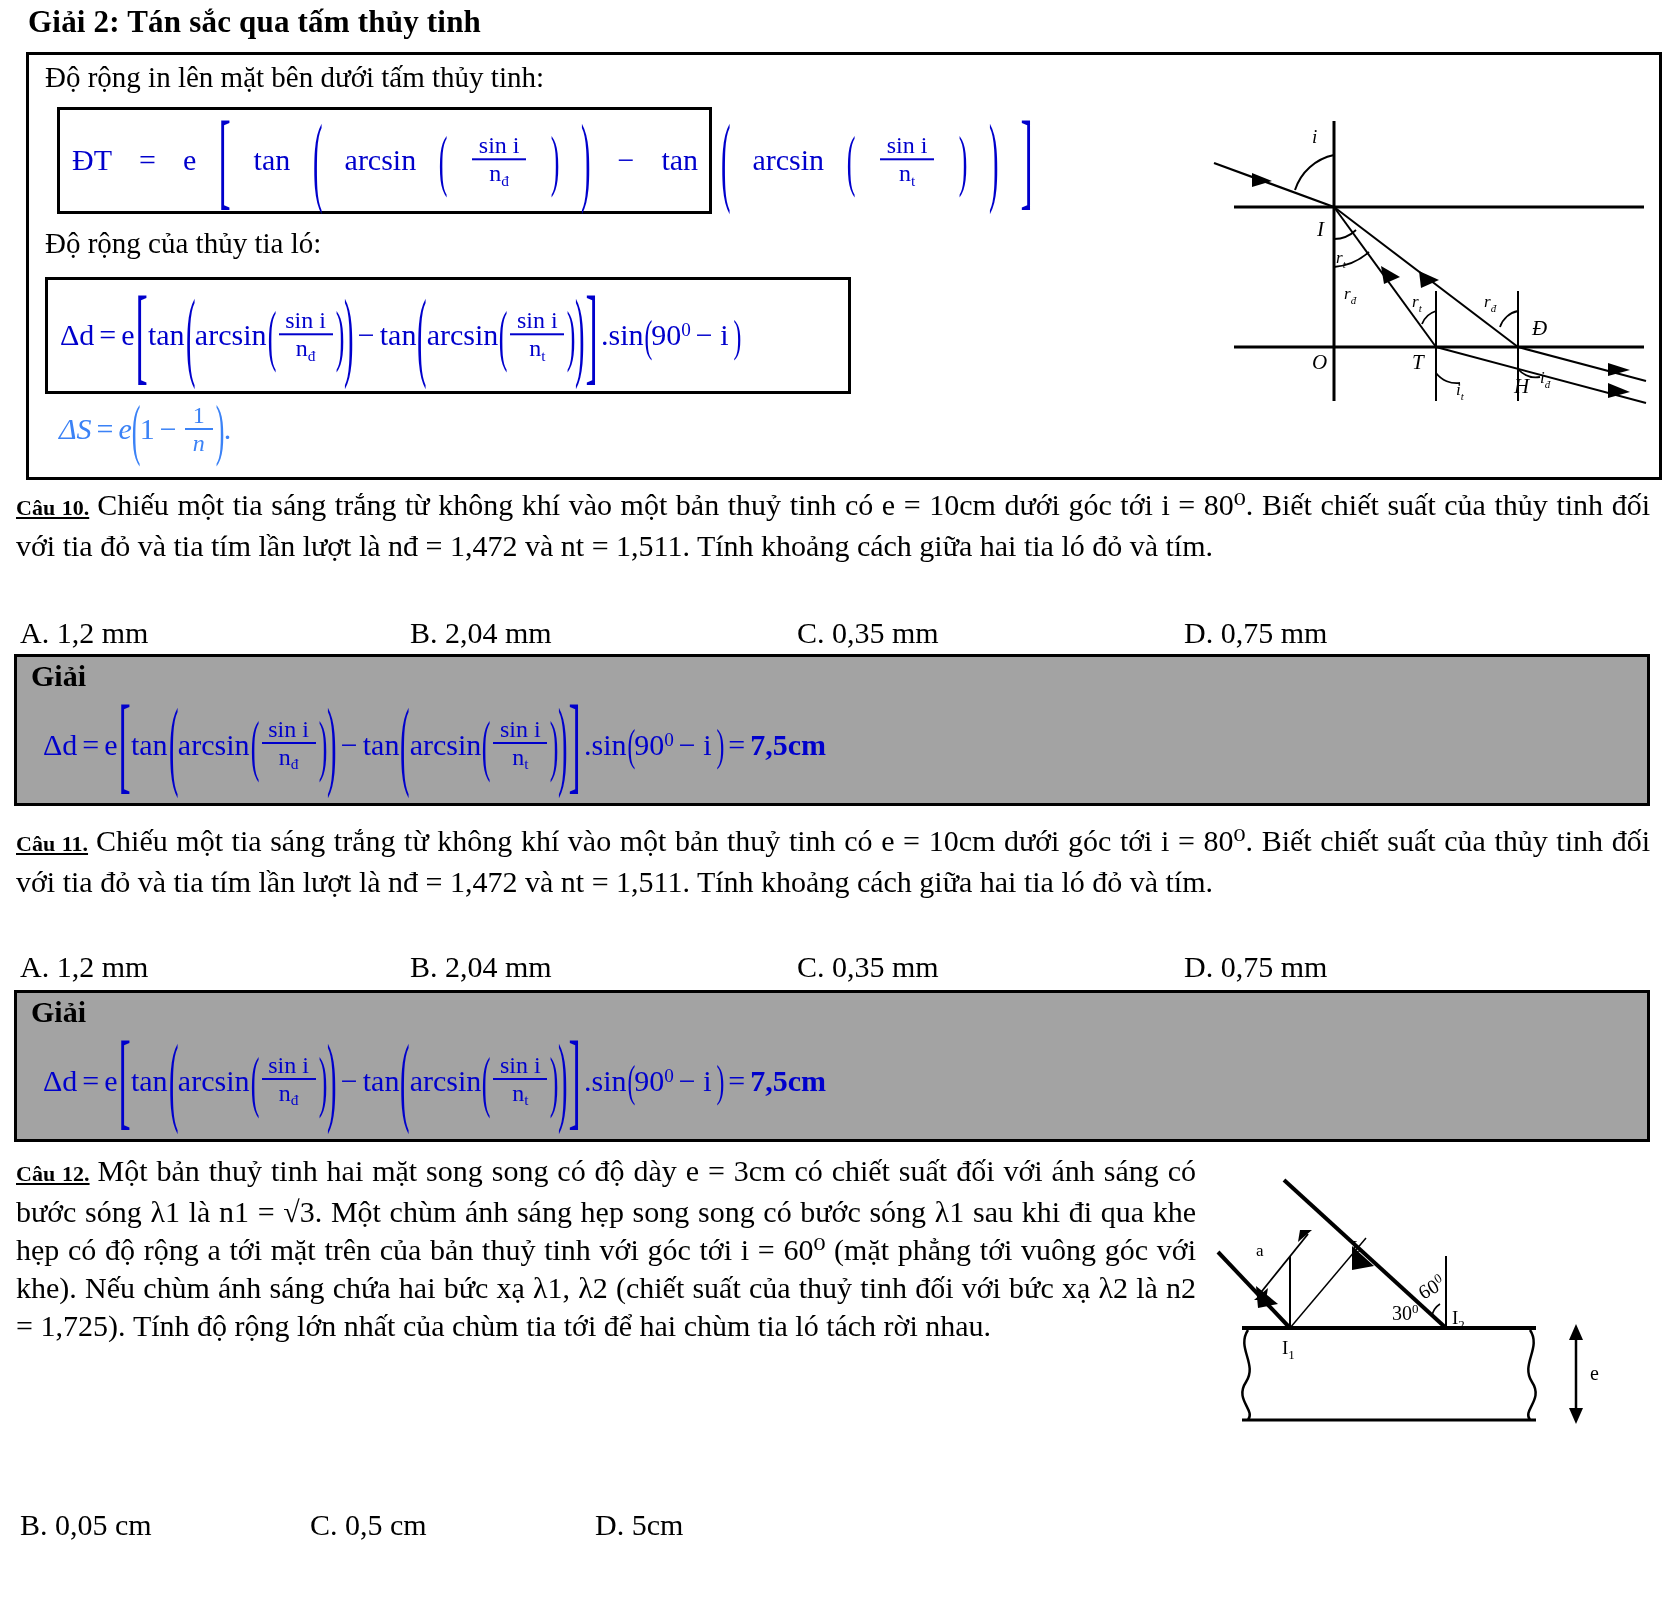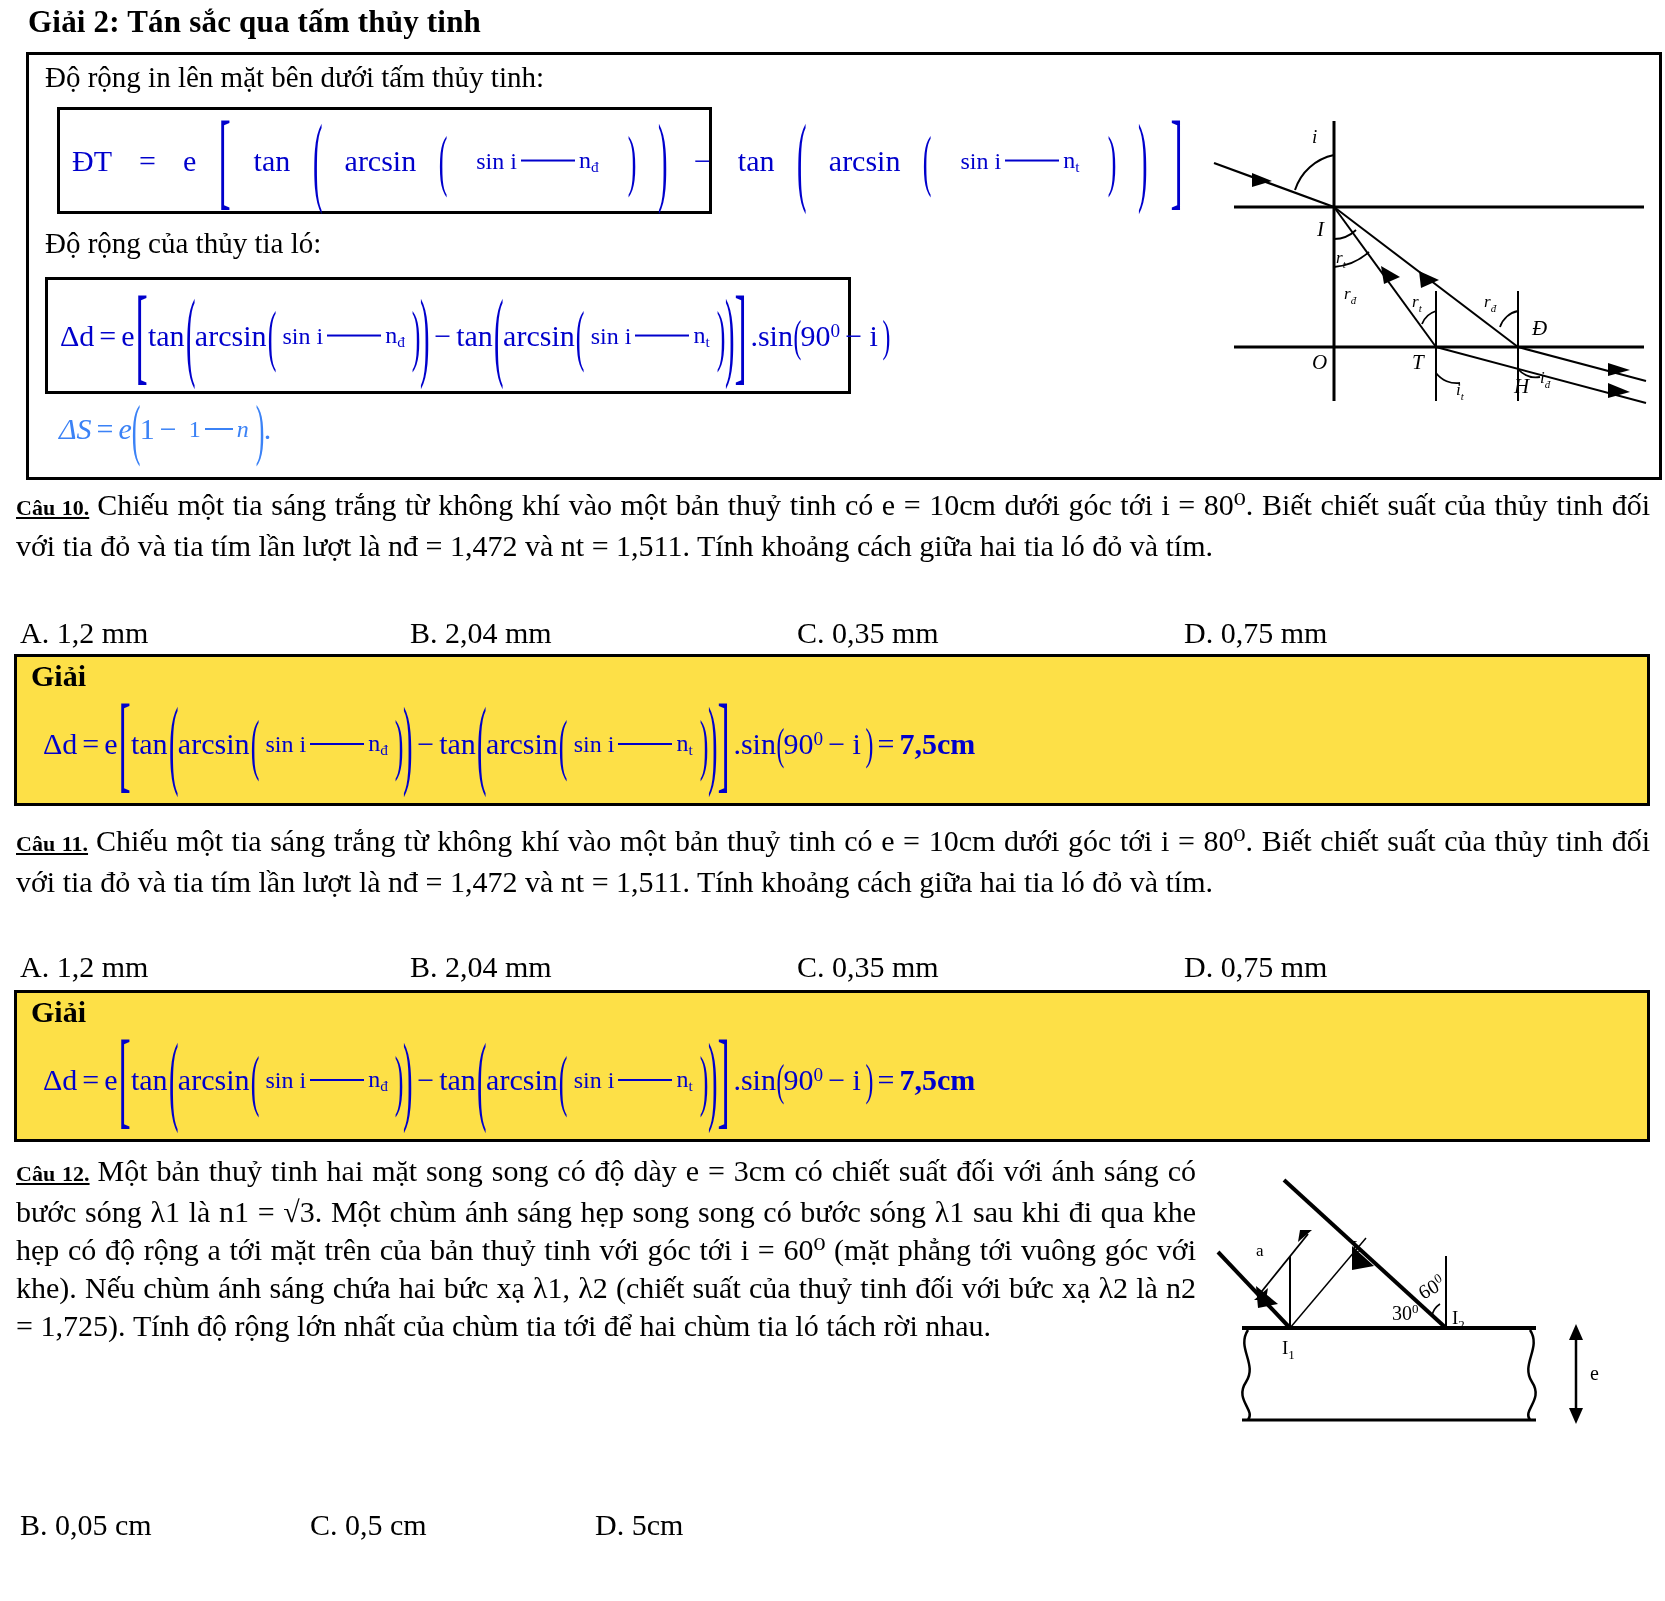--- a/index.html
+++ b/index.html
@@ -84,35 +84,35 @@
     transform-origin: center center;
   }
   .par-xl { font-size: 46px; transform: scaleX(0.62) scaleY(2.15); margin: 0 -3px; }
   .par-l  { font-size: 42px; transform: scaleX(0.62) scaleY(1.62); margin: 0 -3px; }
   .par-m  { font-size: 38px; transform: scaleX(0.62) scaleY(1.18); margin: 0 -3px; }
   .brk-xl { font-size: 46px; transform: scaleX(0.8) scaleY(2.35); margin: 0 -1px; }
 
   
   .frac {
     display: inline-flex;
-    flex-direction: row;
+    flex-direction: column;
     align-items: center;
     vertical-align: middle;
     margin: 0 3px;
     line-height: 1.02;
   }
   .frac .num { font-size: 24px; padding: 0 4px; }
   .frac .bar {
     width: 100%;
     min-width: 54px;
     height: 2px;
     background: currentColor;
     margin: 1px 0;
   }
-  .frac .den { font-size: 24px; padding: 14px 4px; }
+  .frac .den { font-size: 24px; padding: 0 4px; }
   sub.s { font-size: 0.64em; vertical-align: -0.28em; }
   sup.s { font-size: 0.64em; vertical-align: 0.48em; }
 
   
   .diagram-top {
     position: absolute;
     left: 1155px;
     top: 56px;
     width: 480px;
     height: 300px;
@@ -146,21 +146,21 @@
   }
   .opt { white-space: nowrap; }
 
   
   .giai-box {
     position: absolute;
     left: 14px;
     width: 1636px;
     border: 3px solid #000;
     box-sizing: border-box;
-    background: #fde047;
+    background: #a3a3a3;
   }
   .giai-title {
     position: absolute;
     left: 14px;
     top: 2px;
     font-size: 30px;
     font-weight: bold;
   }
   .giai-math {
     position: absolute;

